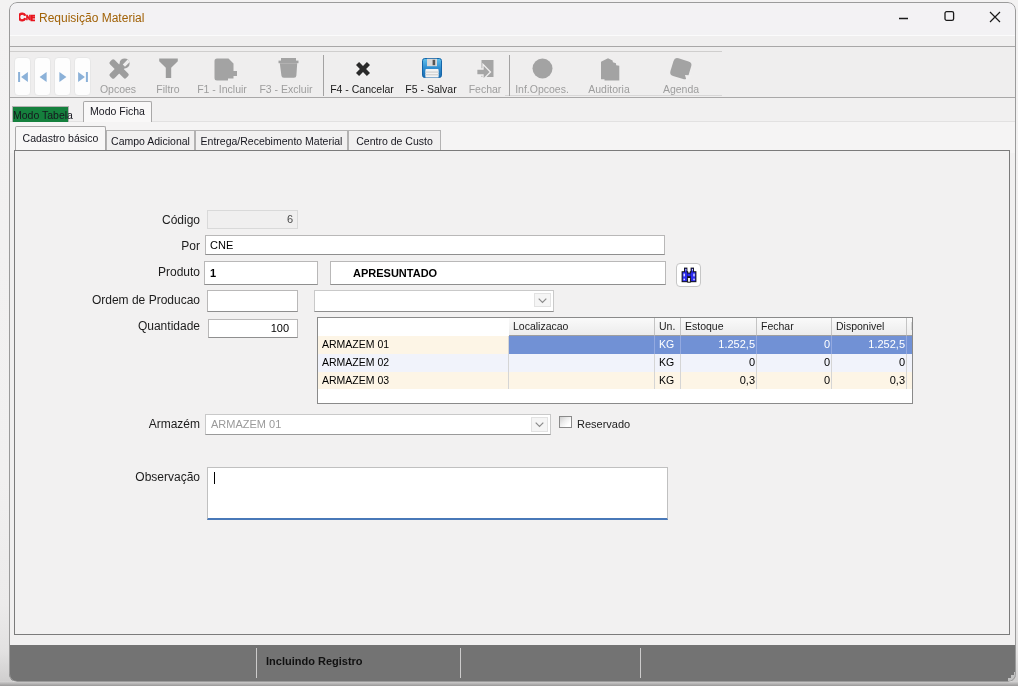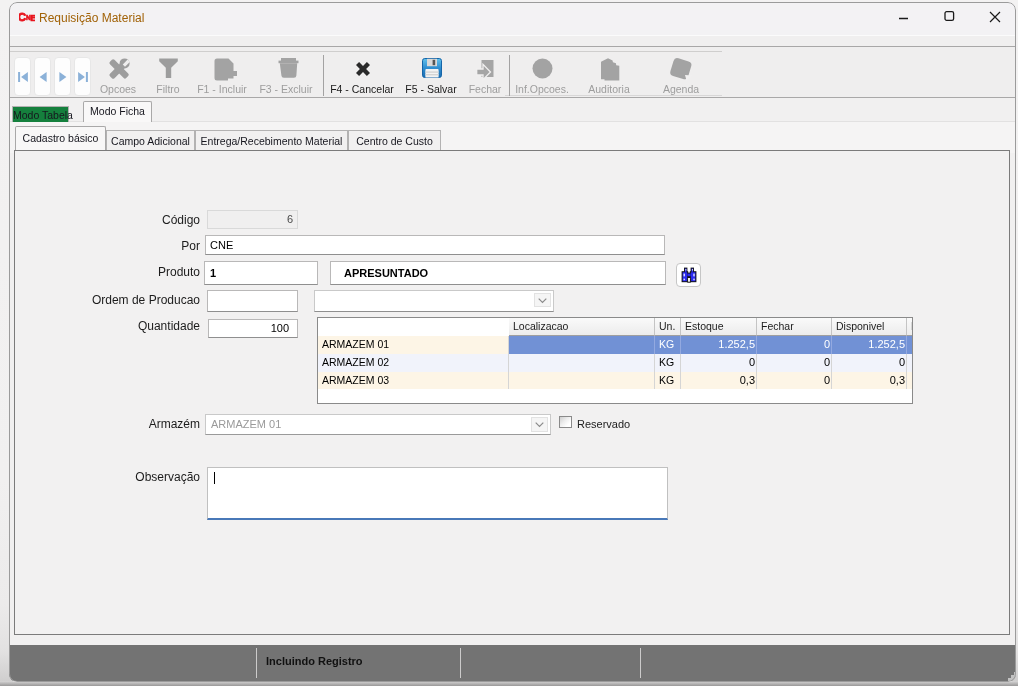--- a/index.html
+++ b/index.html
@@ -191,21 +191,21 @@
   <div class="flabel" style="left:31px;top:237px">Por</div>
   <div class="flabel" style="left:31px;top:263px">Produto</div>
   <div class="flabel" style="left:31px;top:291px">Ordem de Producao</div>
   <div class="flabel" style="left:31px;top:317px">Quantidade</div>
   <div class="flabel" style="left:31px;top:415px">Armazém</div>
   <div class="flabel" style="left:31px;top:468px">Observação</div>
 
   <div class="tbox" style="left:198px;top:208px;width:91px;height:19px;background:#f0efef;border-color:#d9d9d9;color:#4a4a4a;text-align:right;line-height:17px;padding-right:4px">6</div>
   <div class="tbox" style="left:196px;top:233px;width:460px;height:20px;line-height:18px;padding-left:4px;border-bottom-color:#8f8f8f">CNE</div>
   <div class="tbox" style="left:195px;top:259px;width:114px;height:24px;line-height:22px;padding-left:5px;font-weight:bold;border-bottom-color:#8f8f8f">1</div>
-  <div class="tbox" style="left:321px;top:259px;width:336px;height:24px;line-height:22px;padding-left:13px;font-weight:bold;border-bottom-color:#8f8f8f">APRESUNTADO</div>
+  <div class="tbox" style="left:321px;top:259px;width:336px;height:24px;line-height:22px;padding-left:22px;font-weight:bold;border-bottom-color:#8f8f8f">APRESUNTADO</div>
   <div class="abs" style="left:667px;top:261px;width:25px;height:24px;background:#fff;border:1px solid #c6c6c6;border-radius:4px;box-sizing:border-box">
     <svg style="position:absolute;left:4px;top:3px" width="16" height="16" viewBox="0 0 16 16">
       <g fill="#141414">
         <rect x="3" y="0.6" width="3.4" height="5"></rect>
         <rect x="9.6" y="0.6" width="3.4" height="5"></rect>
         <rect x="0.6" y="4.2" width="6.6" height="11"></rect>
         <rect x="8.8" y="4.2" width="6.6" height="11"></rect>
         <rect x="5.5" y="5.6" width="5" height="5.2"></rect>
       </g>
       <g fill="#2a2af2">

